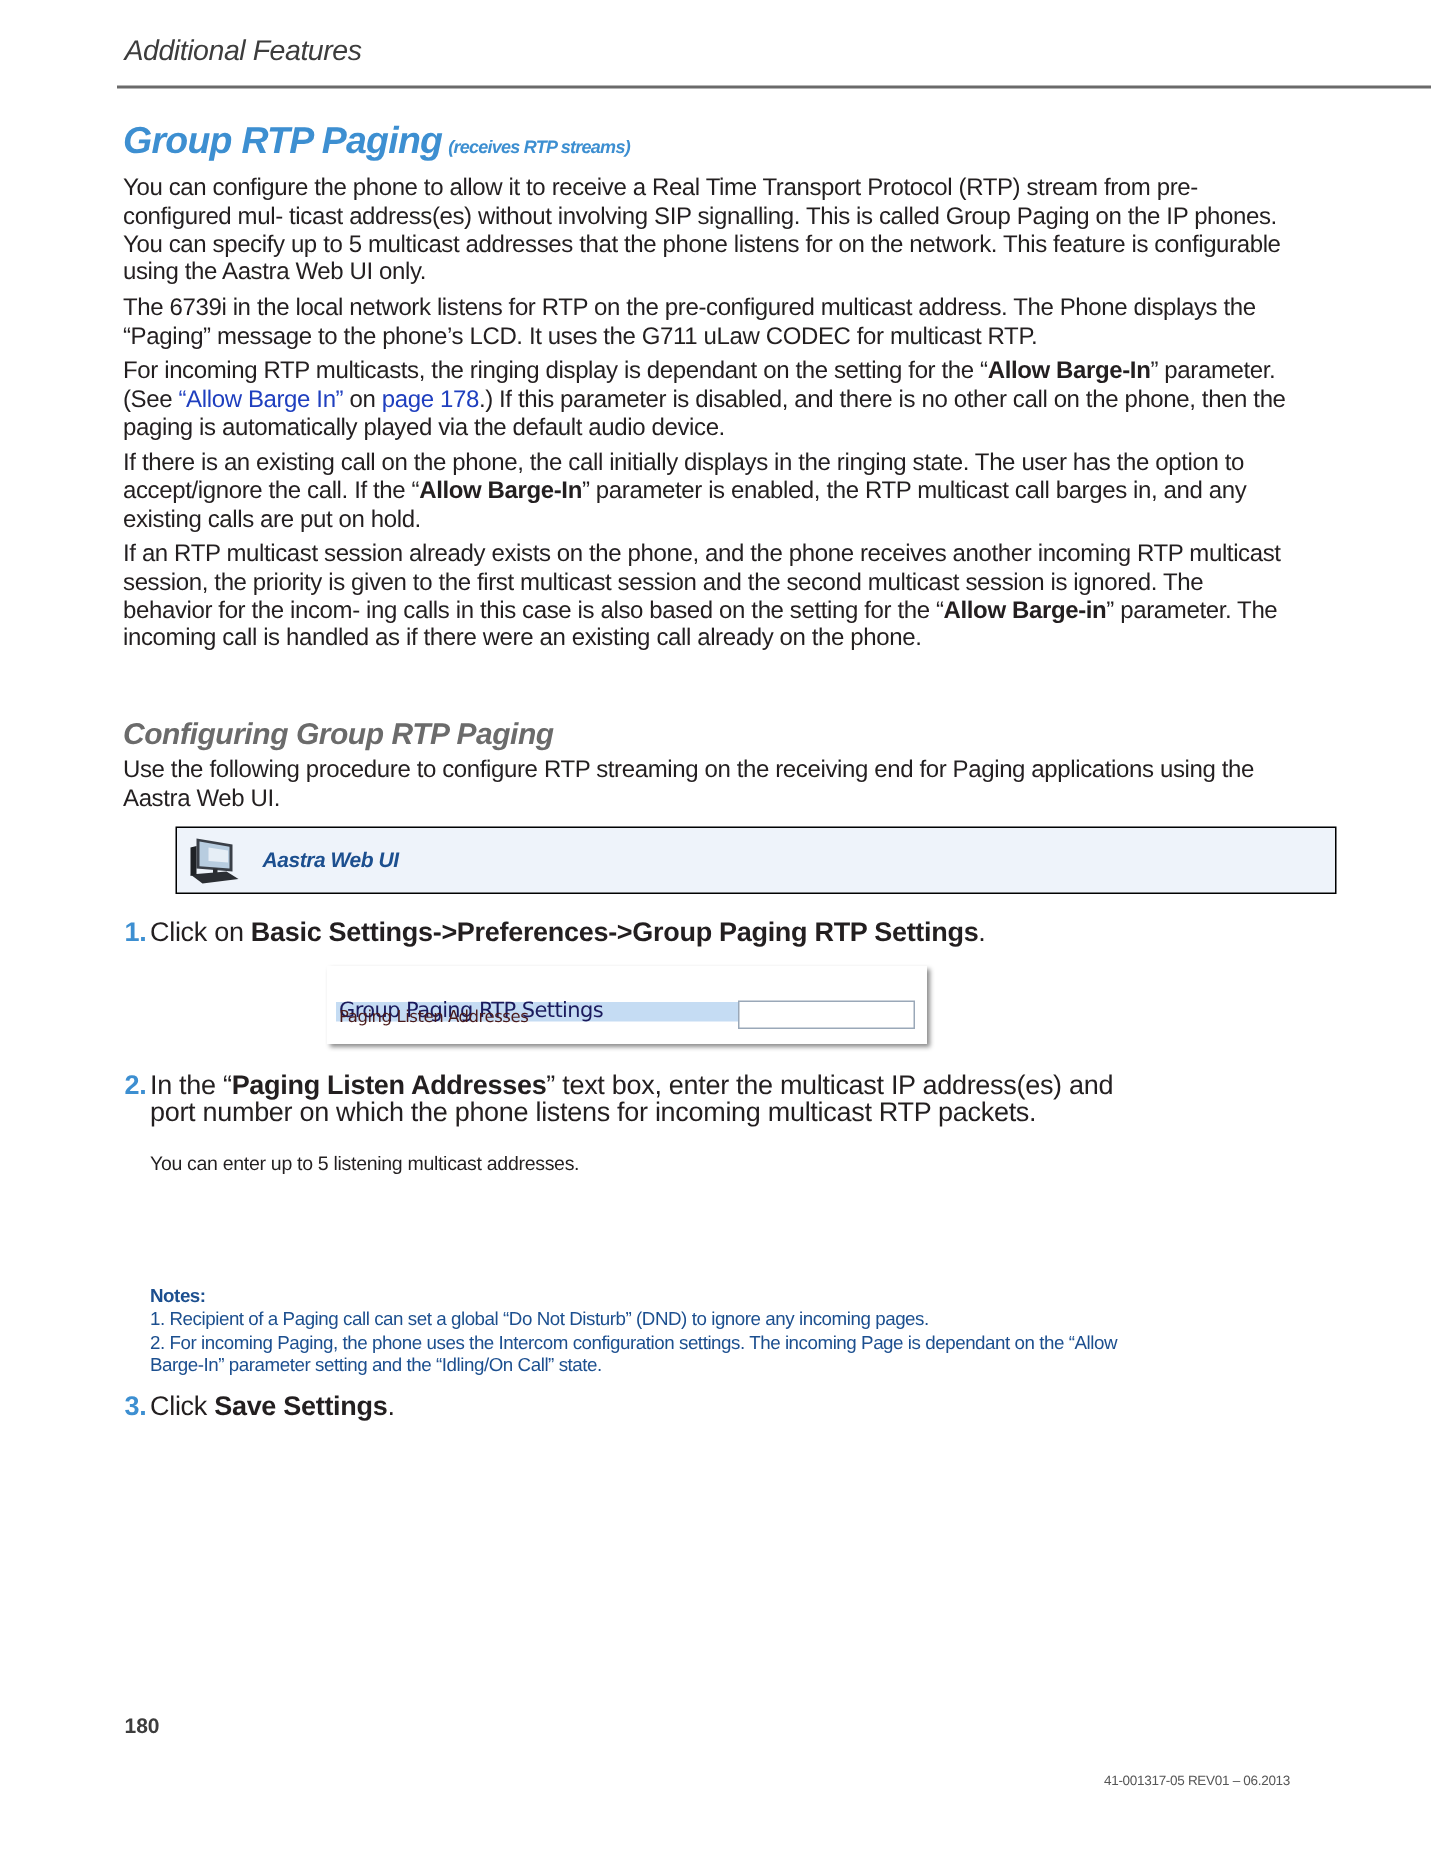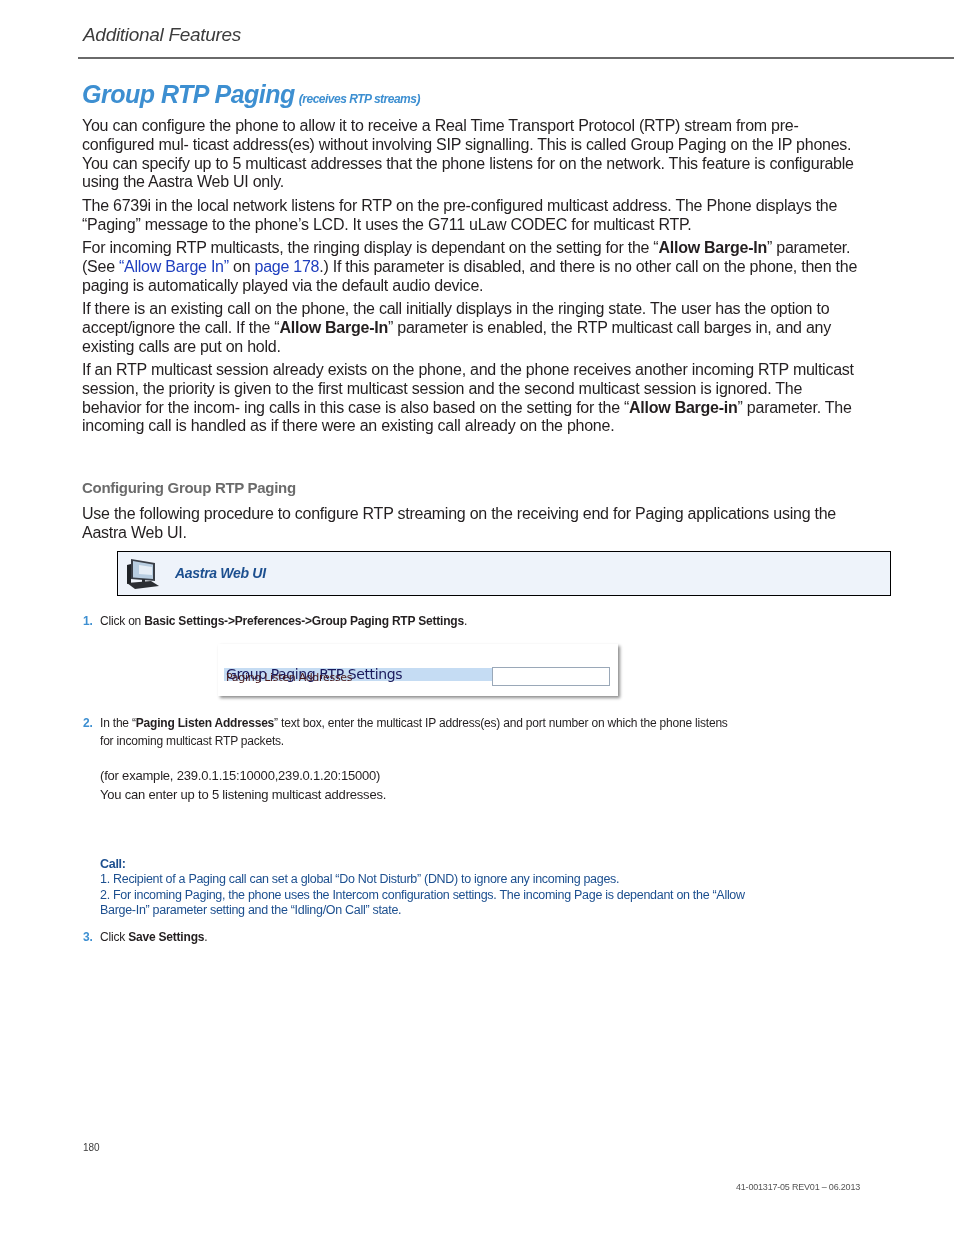--- a/index.html
+++ b/index.html
@@ -7,36 +7,36 @@
          font-family: "Liberation Sans", sans-serif; color: #231f20; }
   .abs { position: absolute; }
   .header-title { left: 83px; top: 24px; font-size: 19px; font-style: italic; color: #3d3d3d; letter-spacing: -0.3px; }
   .header-rule { left: 78px; top: 57px; width: 876px; height: 2px; background: #6a6a6a; }
   .section-title { left: 82px; top: 80px; font-size: 25px; font-weight: bold; font-style: italic; color: #3d8fd1; letter-spacing: -0.5px; }
   .section-title .sub { font-size: 12px; font-weight: bold; font-style: italic; margin-left: 4px; }
   .body { left: 82px; width: 778px; font-size: 16px; line-height: 18.8px; letter-spacing: -0.25px; }
   .body p { margin: 0 0 4.6px 0; }
   .body b { font-weight: bold; }
   .link { color: #1f3fbf; }
-  .subhead { left: 82px; top: 479px; font-size: 15px; font-weight: bold; color: #6b6b6b; letter-spacing: -0.3px; }
+  .subhead { left: 82px; top: 479px; font-size: 20px; font-style: italic; font-weight: bold; color: #6b6b6b; letter-spacing: -0.3px; }
   .callout { left: 81px; top: 551px; width: 772px; height: 43px; background: #eef3fa; border: 1px solid #000; margin-left: 36px; }
   .callout .label { position: absolute; left: 57px; top: 13px; font-size: 14px; font-weight: bold; font-style: italic; color: #1c4f8f; letter-spacing: -0.3px; }
   .callout .icon { position: absolute; left: 7px; top: 5px; width: 38px; height: 34px; }
-  .step { left: 83px; font-size: 12px; line-height: 18px; letter-spacing: -0.2px; }
+  .step { left: 83px; font-size: 18px; line-height: 18px; letter-spacing: -0.2px; }
   .step .num { color: #3d8fd1; font-weight: bold; display: inline-block; width: 17px; }
   .indent { left: 100px; font-size: 13px; line-height: 18.5px; letter-spacing: -0.2px; }
   .notes { left: 100px; top: 857px; font-size: 12.5px; line-height: 15.3px; color: #1c4f8f; letter-spacing: -0.3px; }
   .notes .h { font-weight: bold; }
   .screenshot { left: 218px; top: 644px; width: 400px; height: 52px; background: #fff;
                 box-shadow: 2px 2px 3px rgba(0,0,0,0.45); }
   .screenshot .hdr { position: absolute; left: 6px; top: 24px; width: 267px; height: 13px; background: #c5dcf3;
                      font-size: 14px; line-height: 13px; color: #1a1a5c; padding-left: 2px; font-family: "DejaVu Sans", sans-serif; letter-spacing: -0.4px; }
   .screenshot .row { position: absolute; left: 8px; top: 27px; font-size: 11px; color: #4a1a1a; font-family: "DejaVu Sans", sans-serif; letter-spacing: -0.3px; }
   .screenshot .field { position: absolute; left: 274px; top: 23px; width: 116px; height: 17px; border: 1px solid #9aa8b8; background: #fff; }
-  .page-num { left: 83px; top: 1142px; font-size: 10px; font-weight: normal; color: #3d3d3d; }
+  .page-num { left: 83px; top: 1142px; font-size: 14px; font-weight: bold; color: #3d3d3d; }
   .doc-id { left: 736px; top: 1182px; font-size: 9px; color: #555; letter-spacing: -0.2px; }
 </style>
 </head>
 <body>
 
 <div class="abs header-title">Additional Features</div>
 <div class="abs header-rule"></div>
 
 <div class="abs section-title">
   <span>Group RTP Paging</span><span class="sub">(receives RTP streams)</span>
@@ -76,26 +76,25 @@
 </div>
 
 <div class="abs step" style="top:714px; width:660px;">
   <div style="display:flex;">
     <span class="num">2.</span>
     <span style="flex:1;"><span>In the “</span><b>Paging Listen Addresses</b><span>” text box, enter the multicast IP address(es) and port number on which the phone listens for incoming multicast RTP packets.</span></span>
   </div>
 </div>
 
 <div class="abs indent" style="top:767px;">
-  <div>(for example, 239.0.1.15:10000,239.0.1.20:15000)</div>
   <div>You can enter up to 5 listening multicast addresses.</div>
 </div>
 
 <div class="abs notes" style="width:650px;">
-  <div class="h">Call:</div>
+  <div class="h">Notes:</div>
   <div>1. Recipient of a Paging call can set a global “Do Not Disturb” (DND) to ignore any incoming pages.</div>
   <div>2. For incoming Paging, the phone uses the Intercom configuration settings. The incoming Page is dependant on the “Allow Barge-In” parameter setting and the “Idling/On Call” state.</div>
 </div>
 
 <div class="abs step" style="top:928px;">
   <span class="num">3.</span><span>Click </span><b>Save Settings</b><span>.</span>
 </div>
 
 <div class="abs page-num">180</div>
 <div class="abs doc-id">41-001317-05 REV01 – 06.2013</div>

